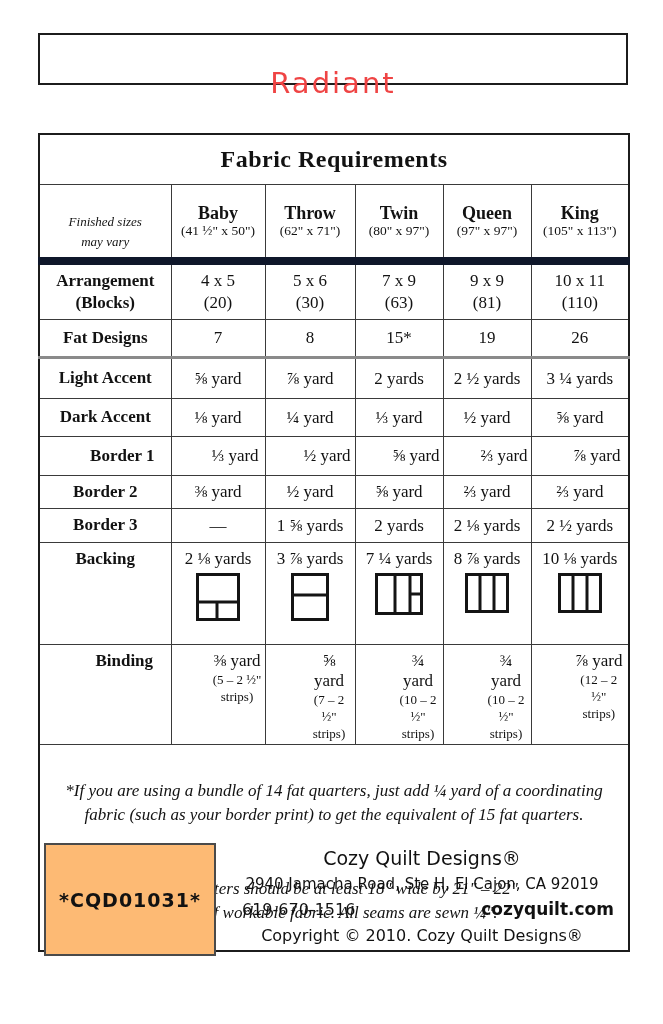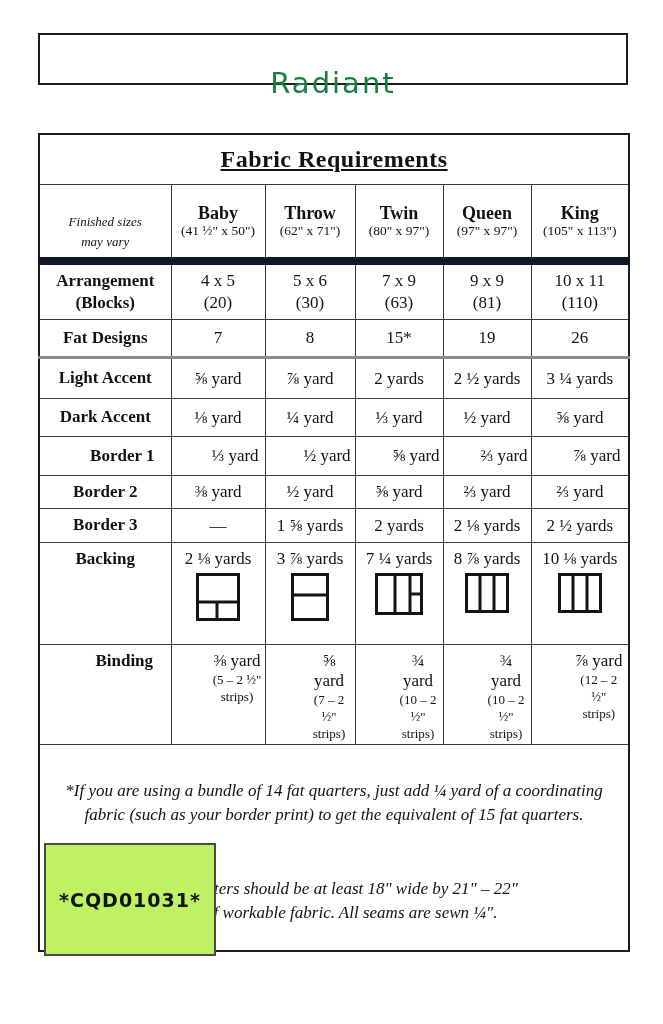--- a/index.html
+++ b/index.html
@@ -9,21 +9,21 @@
     color:#121212;position:relative;overflow:hidden;
   }
   .page{position:relative;width:663px;height:1024px;}
 
   
   .title-box{
     position:absolute;left:38px;top:33px;width:586px;height:48px;
     border:2px solid #1c1c1c;display:flex;align-items:center;justify-content:center;
   }
   .title-text{
-    font-family:"DejaVu Sans",sans-serif;font-size:29px;letter-spacing:2px;color:#15803d;margin-top:48px;
+    font-family:"DejaVu Sans",sans-serif;font-size:29px;letter-spacing:2px;color:#ef4444;margin-top:48px;
   }
 
   
   table.fr{
     position:absolute;left:38px;top:133px;width:590px;
     border-collapse:collapse;table-layout:fixed;
     border:2px solid #1c1c1c;
   }
   table.fr th, table.fr td{
     border:1px solid #3a3a3a;
@@ -34,21 +34,20 @@
   col.c-label{width:132px;}
   col.c-baby{width:94px;}
   col.c-throw{width:90px;}
   col.c-twin{width:88px;}
   col.c-queen{width:88px;}
   col.c-king{width:98px;}
 
   tr.tbl-title-row th{
     height:47px;font-size:24px;font-weight:bold;letter-spacing:.5px;
     border-bottom:1px solid #3a3a3a;
-    text-decoration:underline;
   }
   tr.col-header-row th{height:70px;border-bottom:8px solid #0f172a;}
   tr.col-header-row .corner-note{
     font-style:italic;font-size:13px;font-weight:normal;line-height:1.35;
   }
   .col-name{font-size:18px;font-weight:bold;display:block;line-height:1.15;}
   .col-size{font-size:13.5px;font-weight:normal;display:block;line-height:1.2;}
 
   td.row-label{
     text-align:left;font-weight:bold;padding-left:8px;font-size:17px;line-height:1.2;
@@ -75,21 +74,21 @@
   }
   .footnote-p1{margin:0 0 0 0;}
   .footnote-p2{margin:26px 0 0 0;}
 
   
   .footer{
     position:absolute;left:44px;top:843px;width:584px;height:115px;
     display:flex;align-items:stretch;
   }
   .sku-box{
-    width:168px;height:109px;border:2px solid #4a4a4a;background:#bef264;
+    width:168px;height:109px;border:2px solid #4a4a4a;background:#fdba74;
     display:flex;align-items:center;justify-content:center;flex:none;
   }
   .sku-text{
     font-family:"DejaVu Sans",sans-serif;font-weight:bold;font-size:19px;letter-spacing:1px;
   }
   .contact{
     flex:1;font-family:"DejaVu Sans",sans-serif;text-align:center;
     padding-top:2px;color:#111;
   }
   .company-line{font-size:19px;line-height:1.4;}
@@ -251,15 +250,24 @@
 long of workable fabric. All seams are sewn ¼".</p>
         </td>
       </tr>
     </tbody>
   </table>
 
   <div class="footer">
     <div class="sku-box">
       <span class="sku-text">*CQD01031*</span>
     </div>
+    <div class="contact">
+      <div class="company-line">Cozy Quilt Designs®</div>
+      <div class="address-line">2940 Jamacha Road, Ste H, El Cajon, CA 92019</div>
+      <div class="phone-web-line">
+        <span class="phone-text">619-670-1516</span>
+        <span class="website-text">cozyquilt.com</span>
+      </div>
+      <div class="copyright-line">Copyright © 2010. Cozy Quilt Designs®</div>
+    </div>
   </div>
 
 </div>
 
 </body></html>

